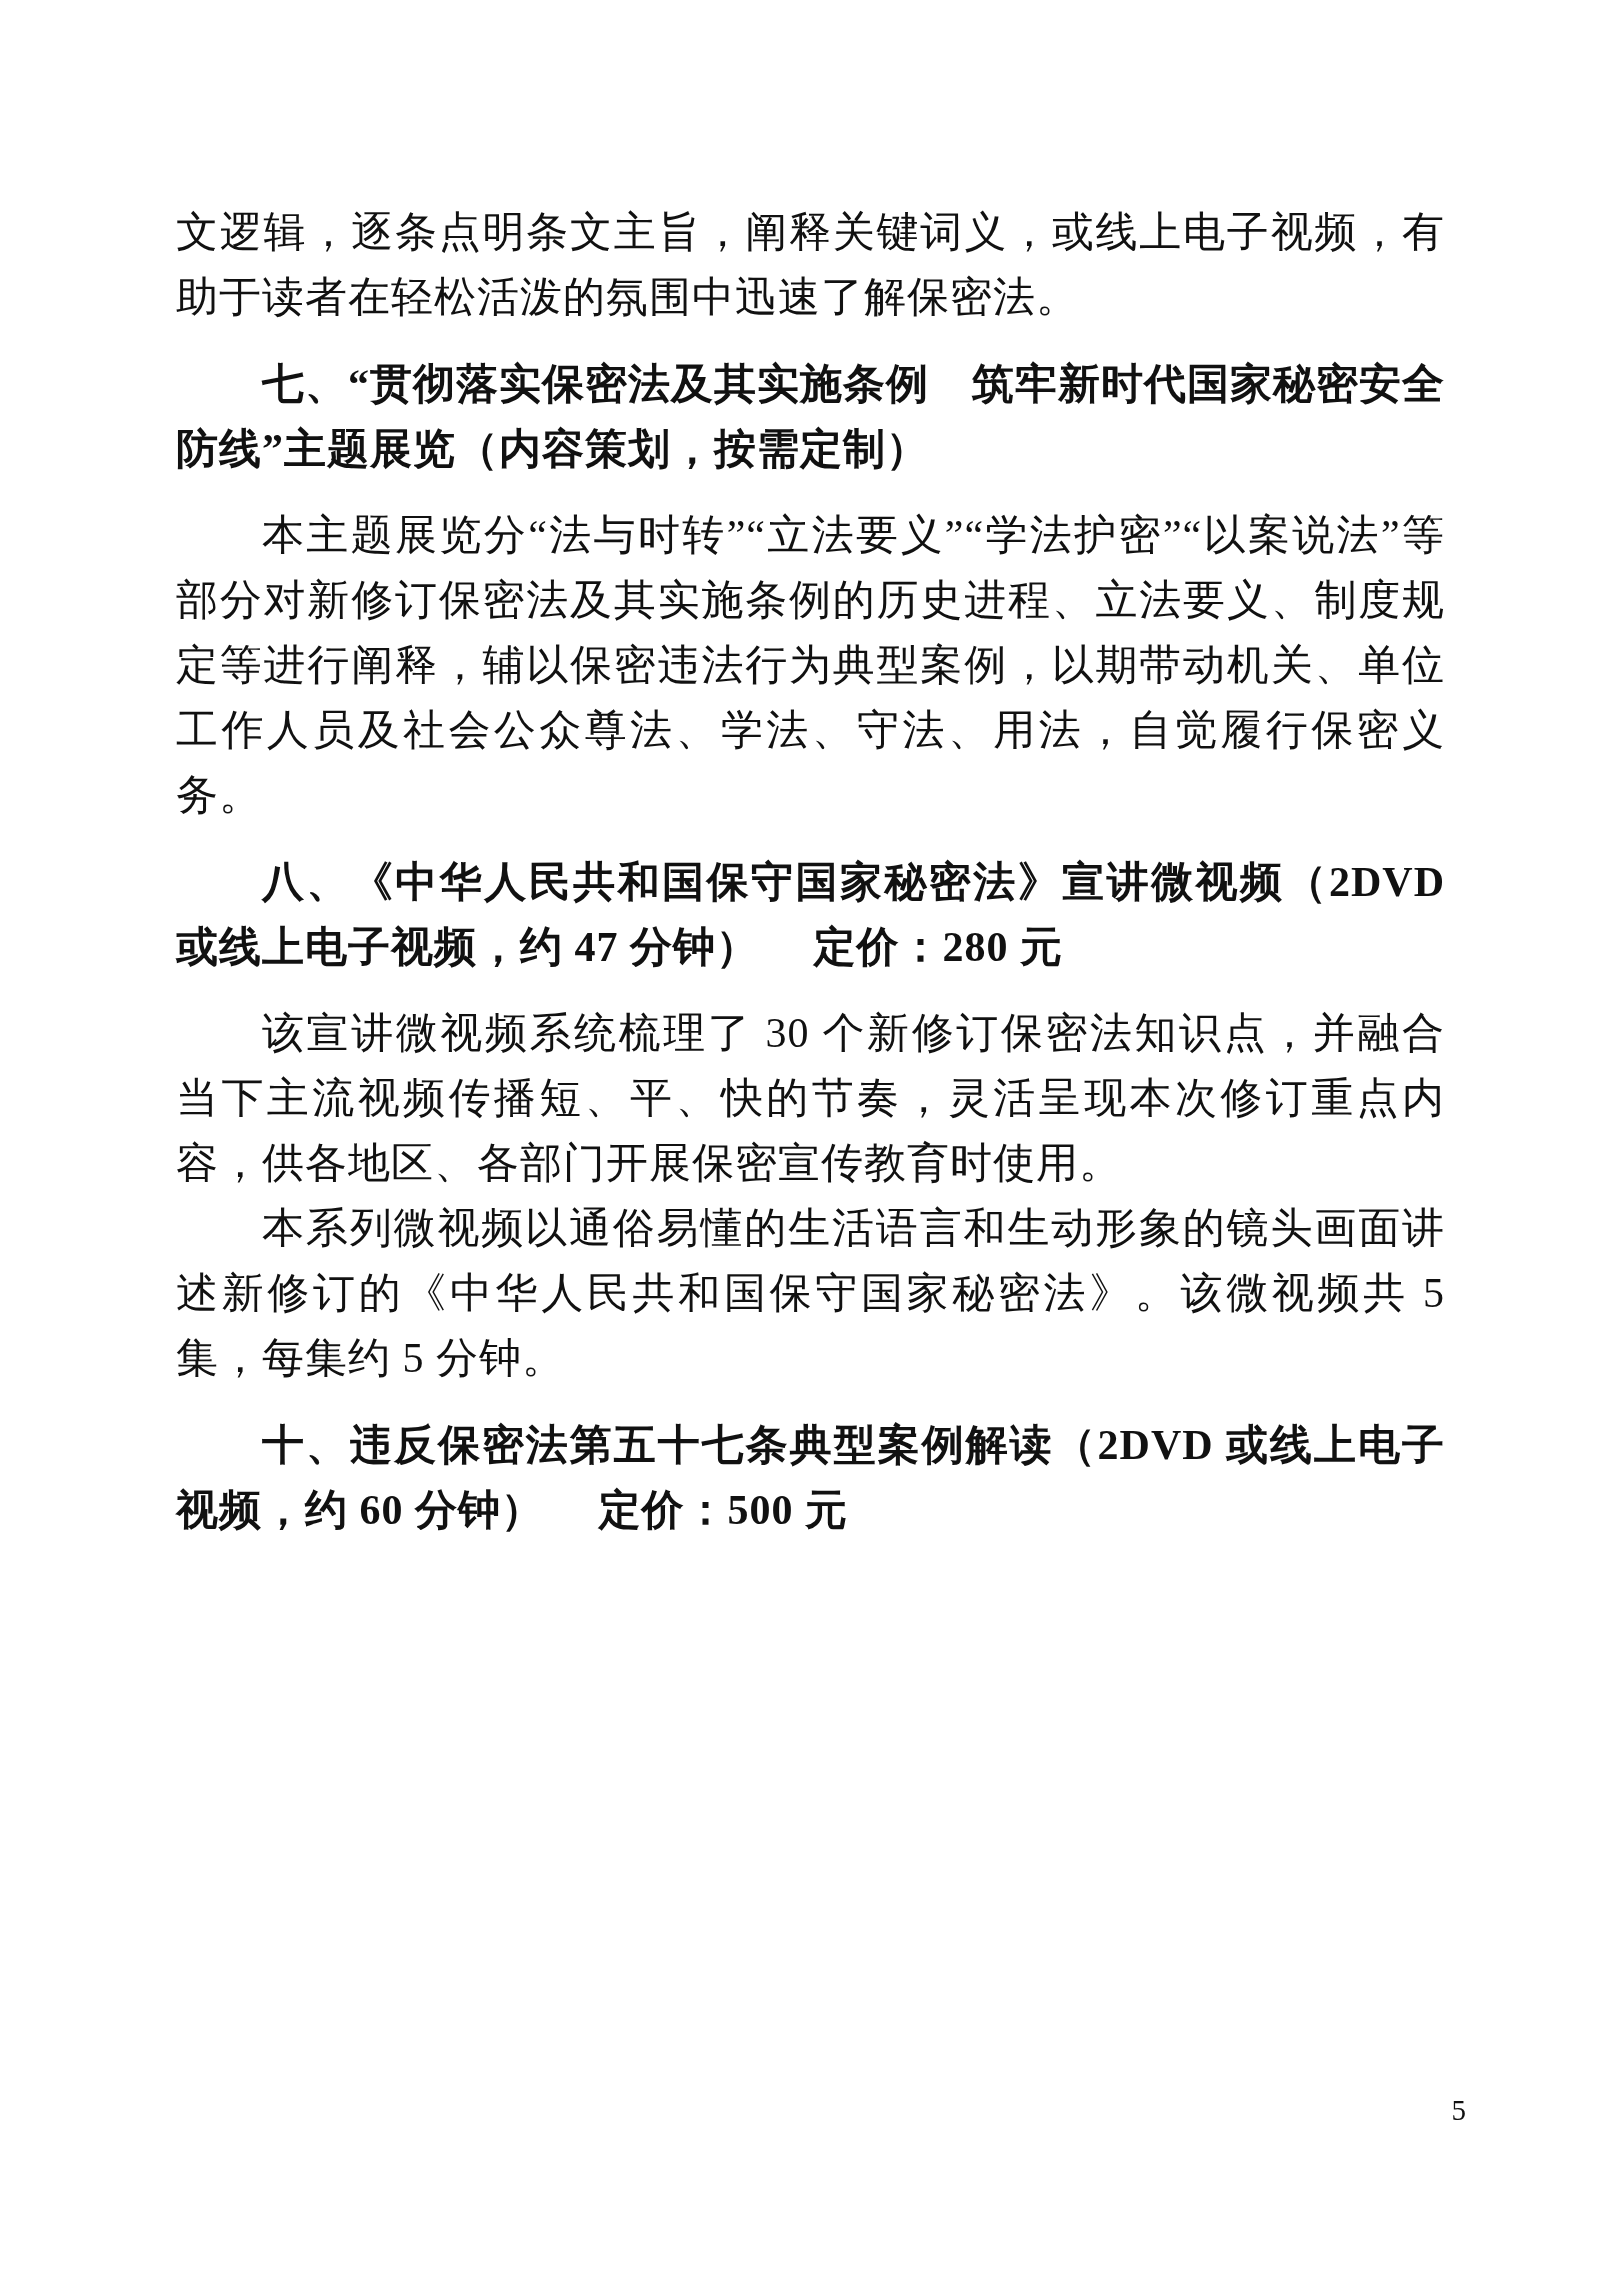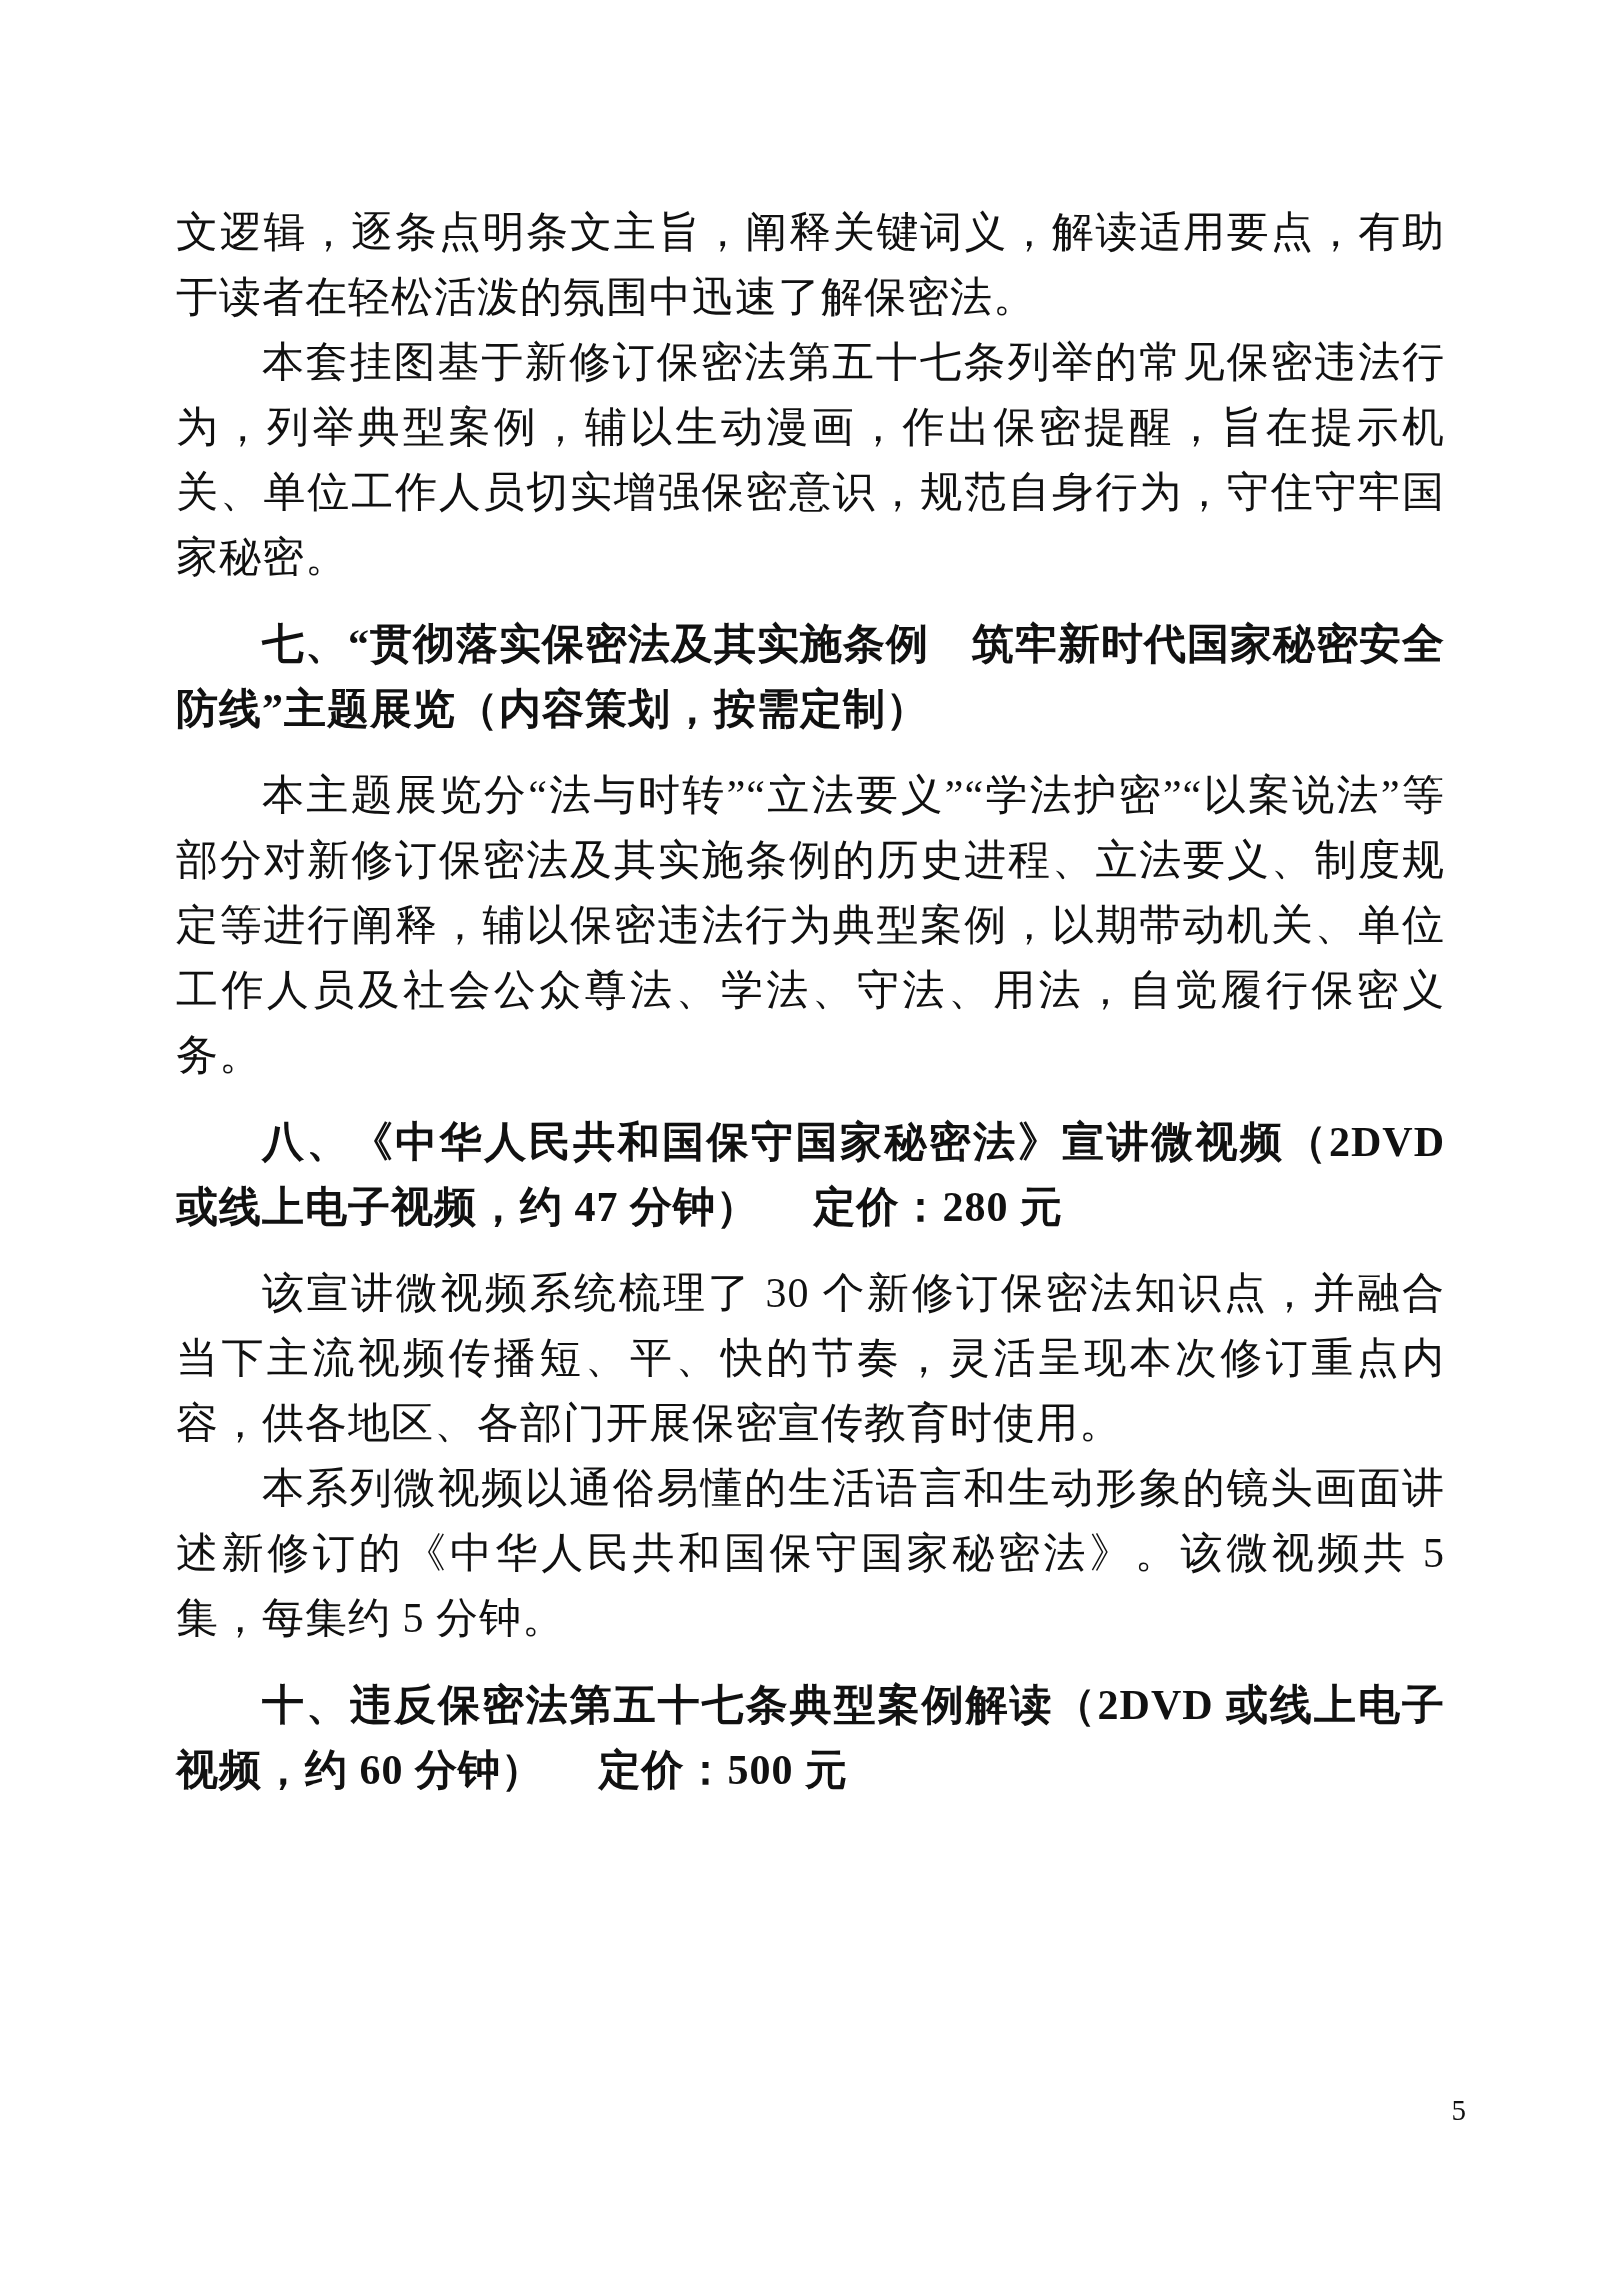--- a/index.html
+++ b/index.html
@@ -54,23 +54,22 @@
     letter-spacing: 0;
     color: #111111;
   }
 </style>
 </head>
 <body>
 
 <div class="page">
   <div class="content">
 
-    <p class="para cont">文逻辑，逐条点明条文主旨，阐释关键词义，解读适用要点，有助于读者在轻松活泼的氛围中迅速了解保密法。</p>
+    <p class="para cont">文逻辑，逐条点明条文主旨，阐释关键词义，或线上电子视频，有助于读者在轻松活泼的氛围中迅速了解保密法。</p>
 
-    <p class="para">本套挂图基于新修订保密法第五十七条列举的常见保密违法行为，列举典型案例，辅以生动漫画，作出保密提醒，旨在提示机关、单位工作人员切实增强保密意识，规范自身行为，守住守牢国家秘密。</p>
 
     <h2 class="heading">七、“贯彻落实保密法及其实施条例　筑牢新时代国家秘密安全防线”主题展览（内容策划，按需定制）</h2>
     <p class="para">本主题展览分“法与时转”“立法要义”“学法护密”“以案说法”等部分对新修订保密法及其实施条例的历史进程、立法要义、制度规定等进行阐释，辅以保密违法行为典型案例，以期带动机关、单位工作人员及社会公众尊法、学法、守法、用法，自觉履行保密义务。</p>
 
     <h2 class="heading">八、《中华人民共和国保守国家秘密法》宣讲微视频（2DVD 或线上电子视频，约 47 分钟）　 定价：280 元</h2>
     <p class="para">该宣讲微视频系统梳理了 30 个新修订保密法知识点，并融合当下主流视频传播短、平、快的节奏，灵活呈现本次修订重点内容，供各地区、各部门开展保密宣传教育时使用。</p>
 
     <p class="para">本系列微视频以通俗易懂的生活语言和生动形象的镜头画面讲述新修订的《中华人民共和国保守国家秘密法》。该微视频共 5 集，每集约 5 分钟。</p>
 
     <h2 class="heading">十、违反保密法第五十七条典型案例解读（2DVD 或线上电子视频，约 60 分钟）　 定价：500 元</h2>

